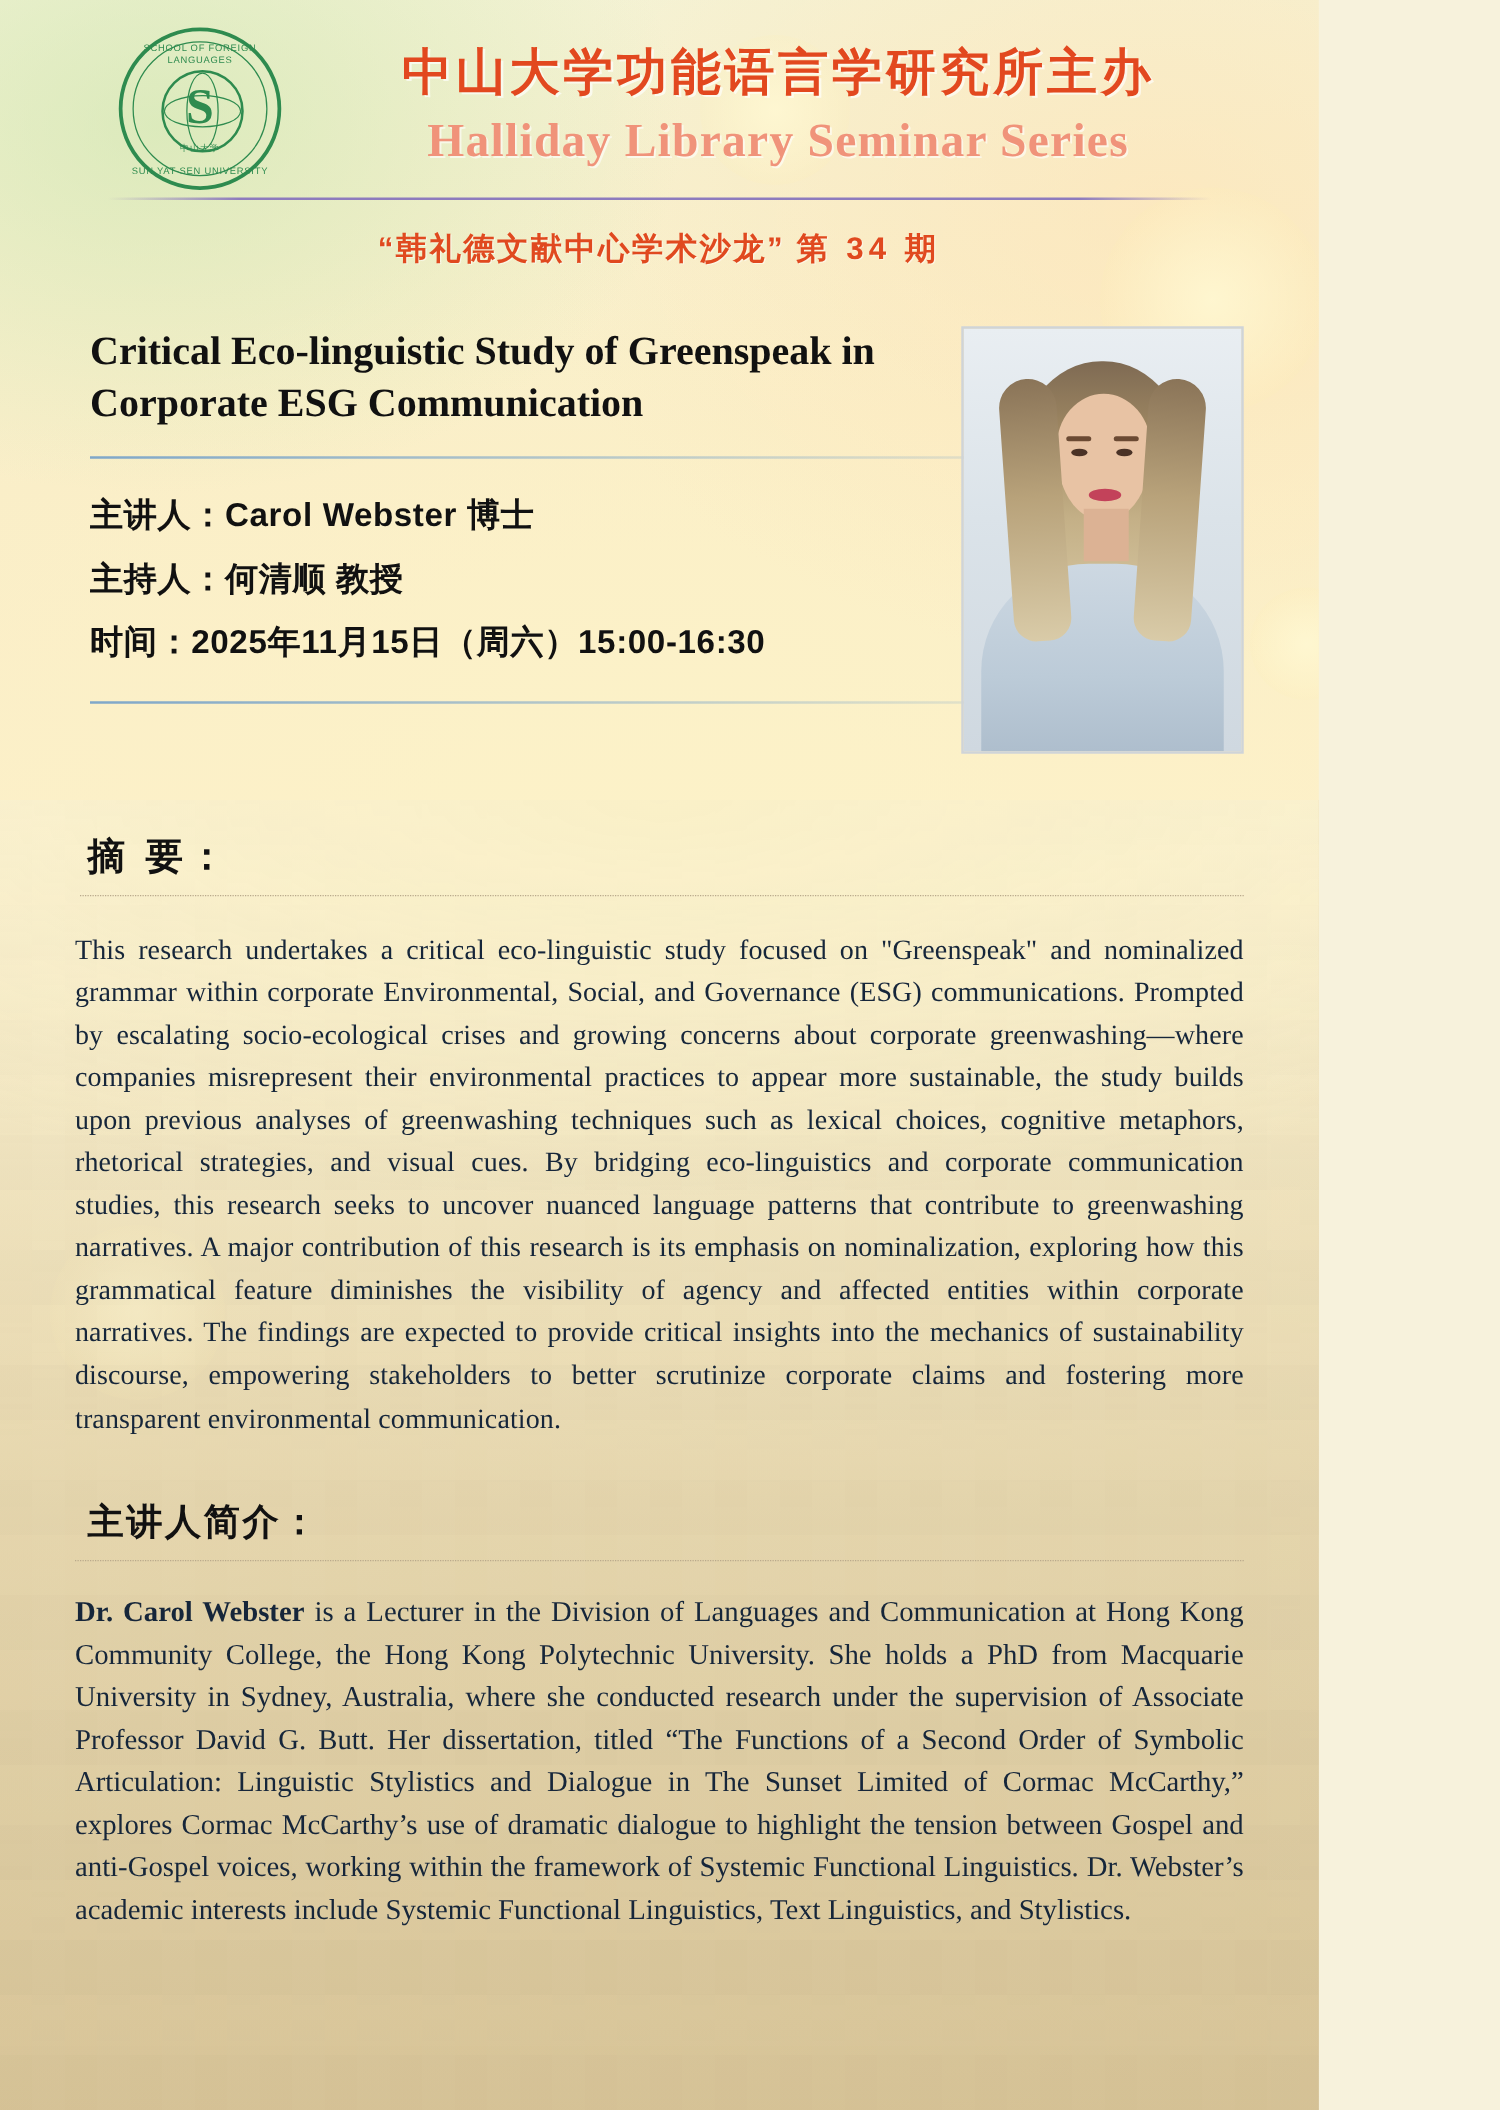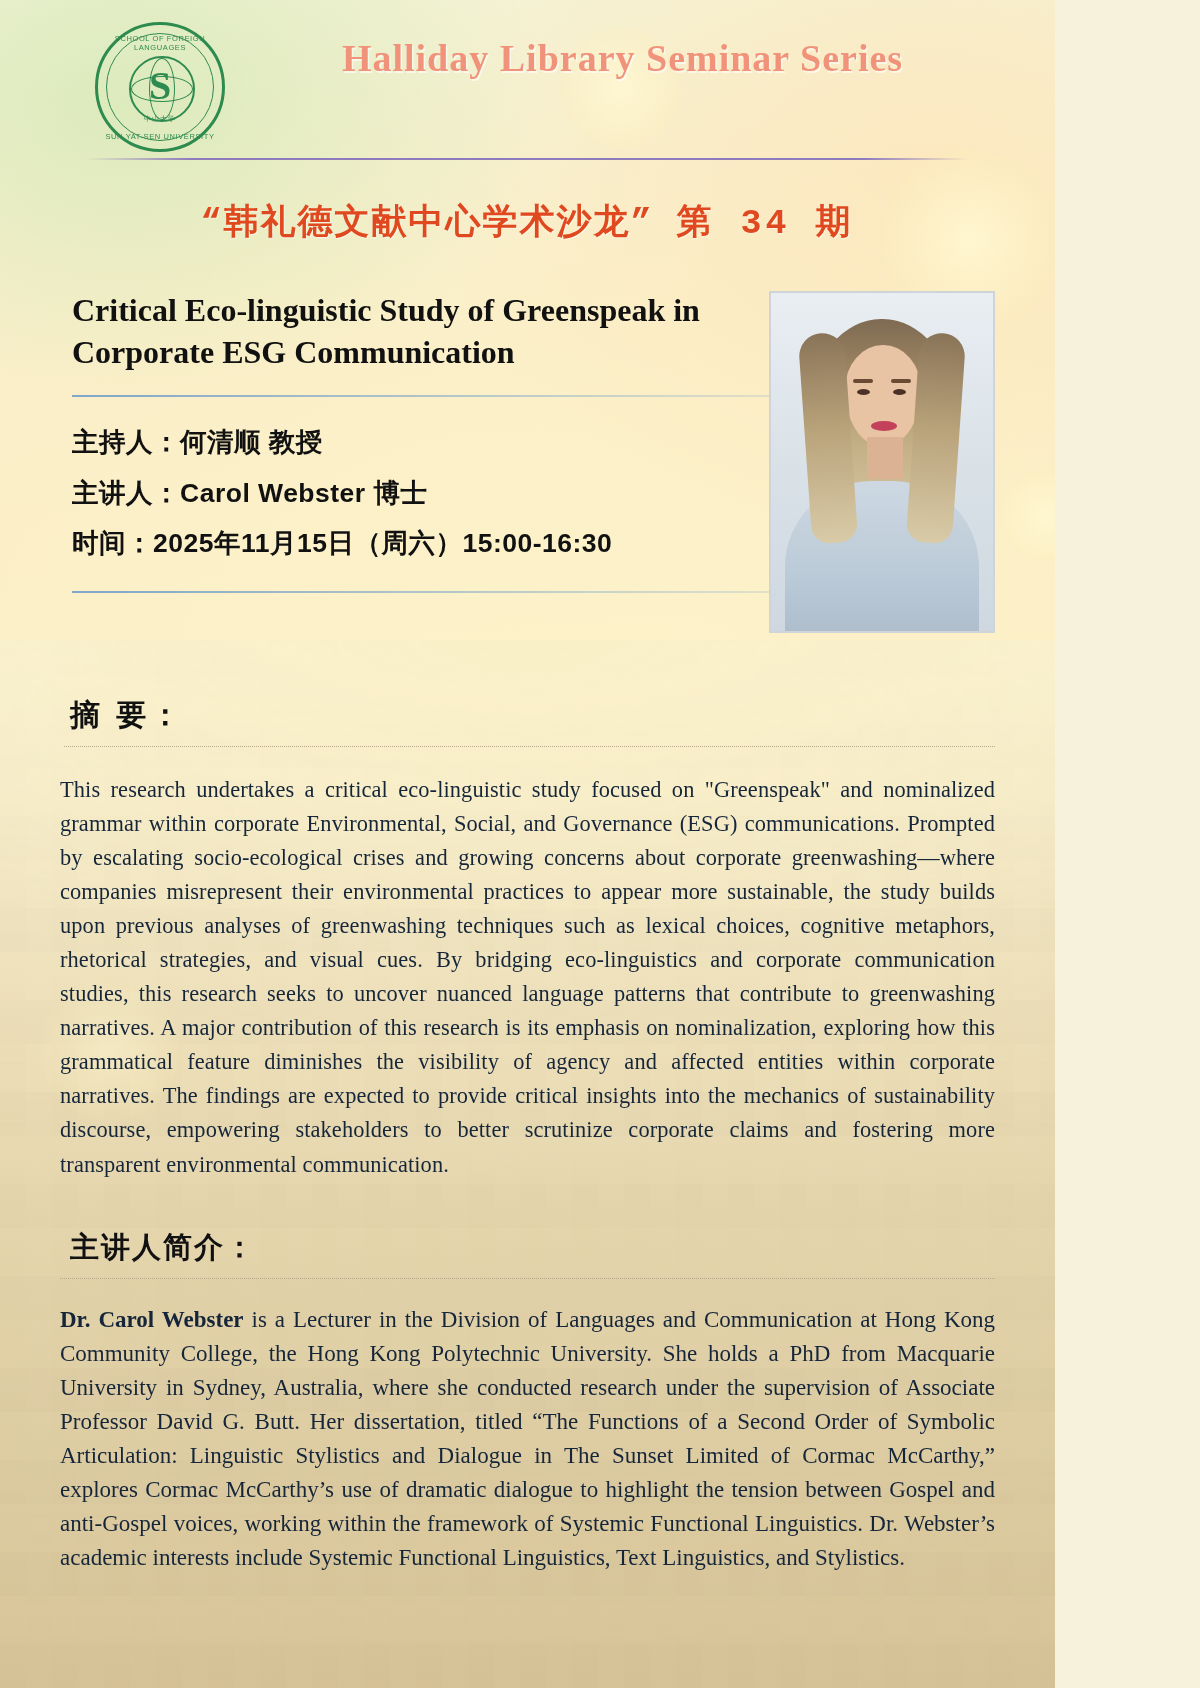--- a/index.html
+++ b/index.html
@@ -159,24 +159,24 @@
   .header-rule {
     position: absolute;
     left: 86px;
     right: 86px;
     top: 158px;
     height: 2px;
     background: linear-gradient(90deg, rgba(150,120,190,0), #8d7bbd 12%, #8d7bbd 88%, rgba(150,120,190,0));
   }
 
   .series-line {
-    margin-top: 38px;
+    margin-top: 22px;
     text-align: center;
-    font-family: Liberation Mono, monospace;
-    font-size: 35px;
+    font-family: Liberation Sans, sans-serif;
+    font-size: 25px;
     font-weight: bold;
     letter-spacing: 2px;
     color: #e0491f;
     text-shadow: 1px 1px 0 rgba(255,255,255,0.5);
   }
   .series-line .issue { letter-spacing: 4px; }
 
   
   .talk {
     position: relative;
@@ -346,36 +346,37 @@
         <div class="logo-ring"></div>
         <div class="logo-ring2"></div>
         <div class="logo-text-top">SCHOOL OF FOREIGN LANGUAGES</div>
         <div class="logo-globe"></div>
         <div class="logo-s">S</div>
         <div class="logo-text-cn">中山大学</div>
         <div class="logo-text-bottom">SUN YAT-SEN UNIVERSITY</div>
       </div>
 
       <div class="header-titles">
+        <div class="title-cn">中山大学功能语言学研究所主办</div>
         <div class="title-en">Halliday Library Seminar Series</div>
       </div>
 
       <div class="header-rule"></div>
     </div>
 
     <div class="series-line">
       <span>“韩礼德文献中心学术沙龙”</span>
       <span class="issue">第 34 期</span>
     </div>
 
     <div class="talk">
       <div class="talk-title">Critical Eco-linguistic Study of Greenspeak in Corporate ESG Communication</div>
       <div class="divider"></div>
+      <div class="meta-row">主讲人：Carol Webster 博士</div>
       <div class="meta-row">主持人：何清顺 教授</div>
-      <div class="meta-row">主讲人：Carol Webster 博士</div>
       <div class="meta-row">时间：2025年11月15日（周六）15:00-16:30</div>
       <div class="divider-bottom"></div>
 
       <div class="portrait">
         <div class="p-hair"></div>
         <div class="p-face"></div>
         <div class="p-brow-l"></div>
         <div class="p-brow-r"></div>
         <div class="p-eye-l"></div>
         <div class="p-eye-r"></div>

